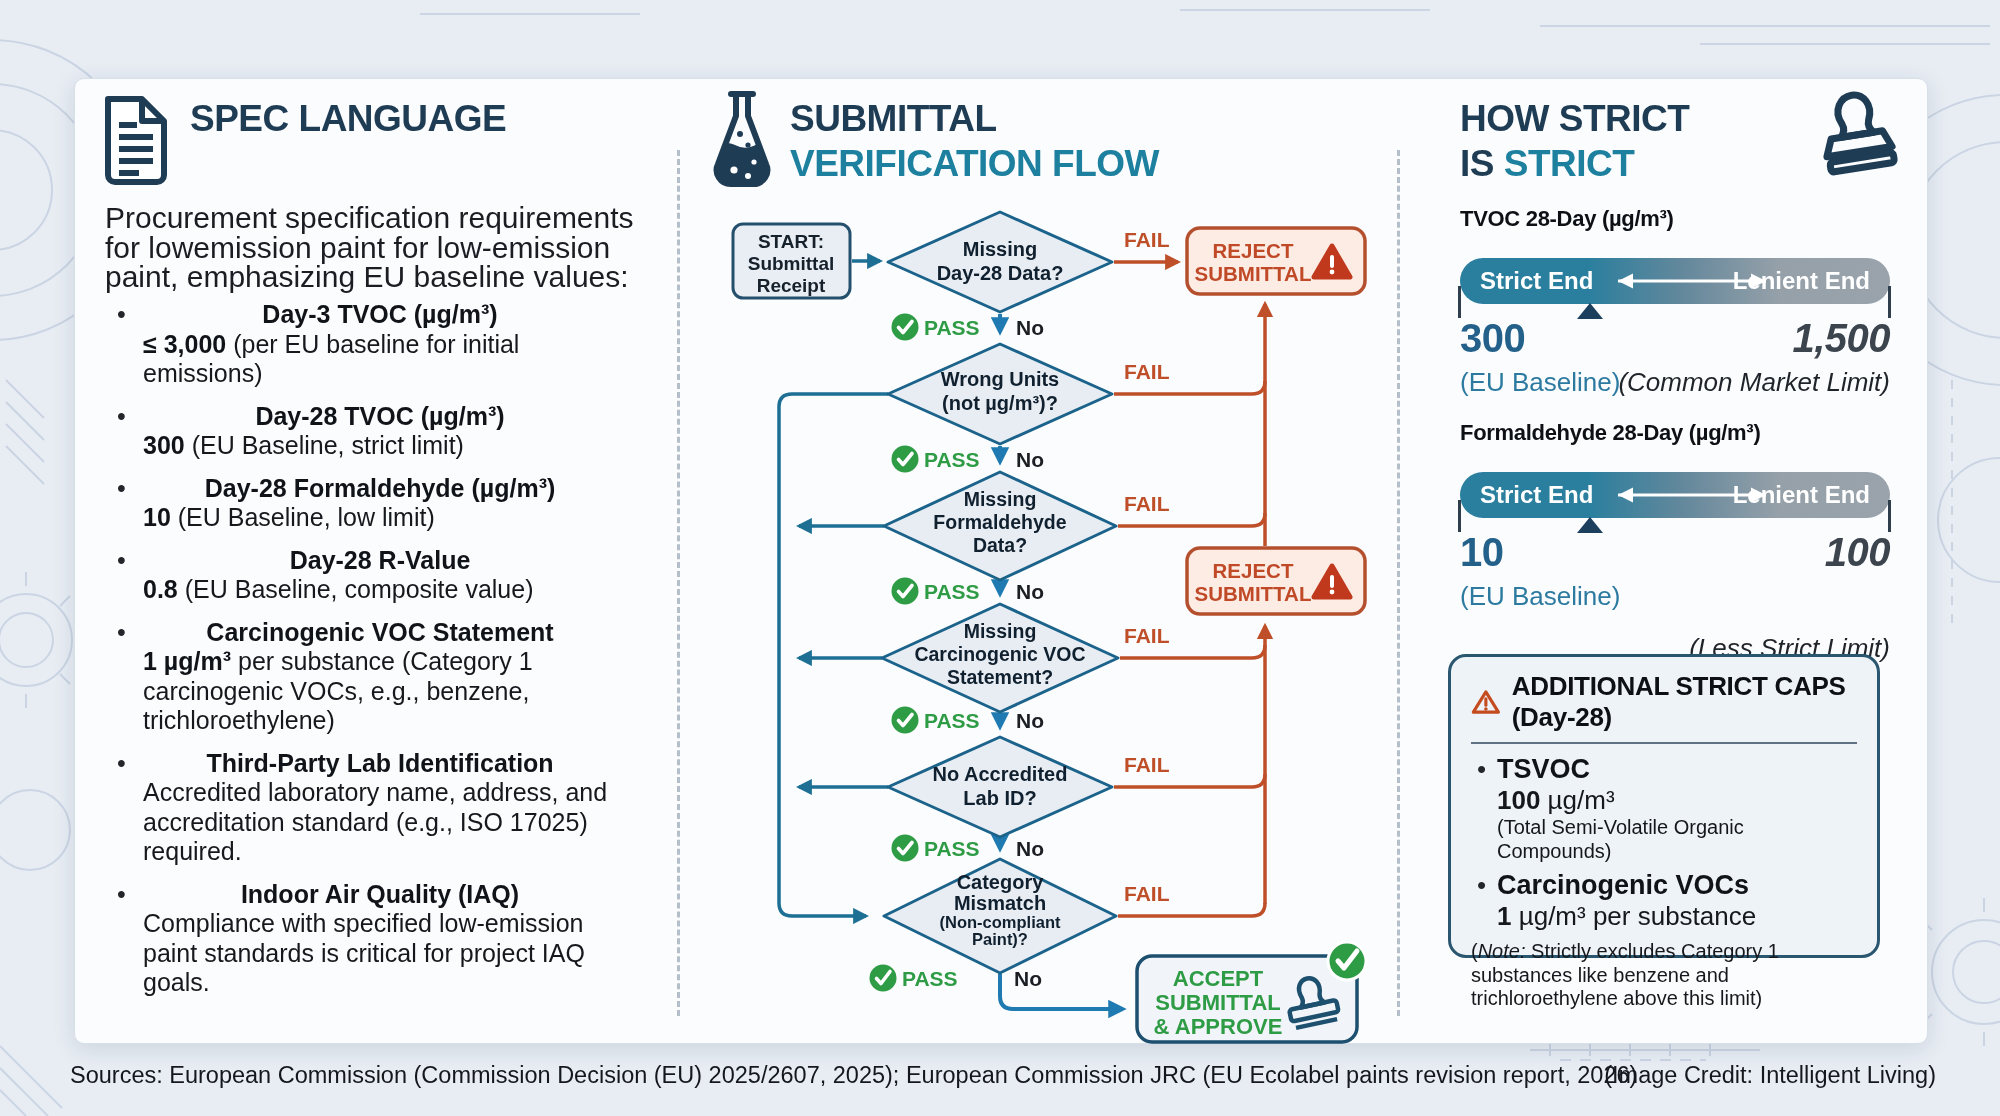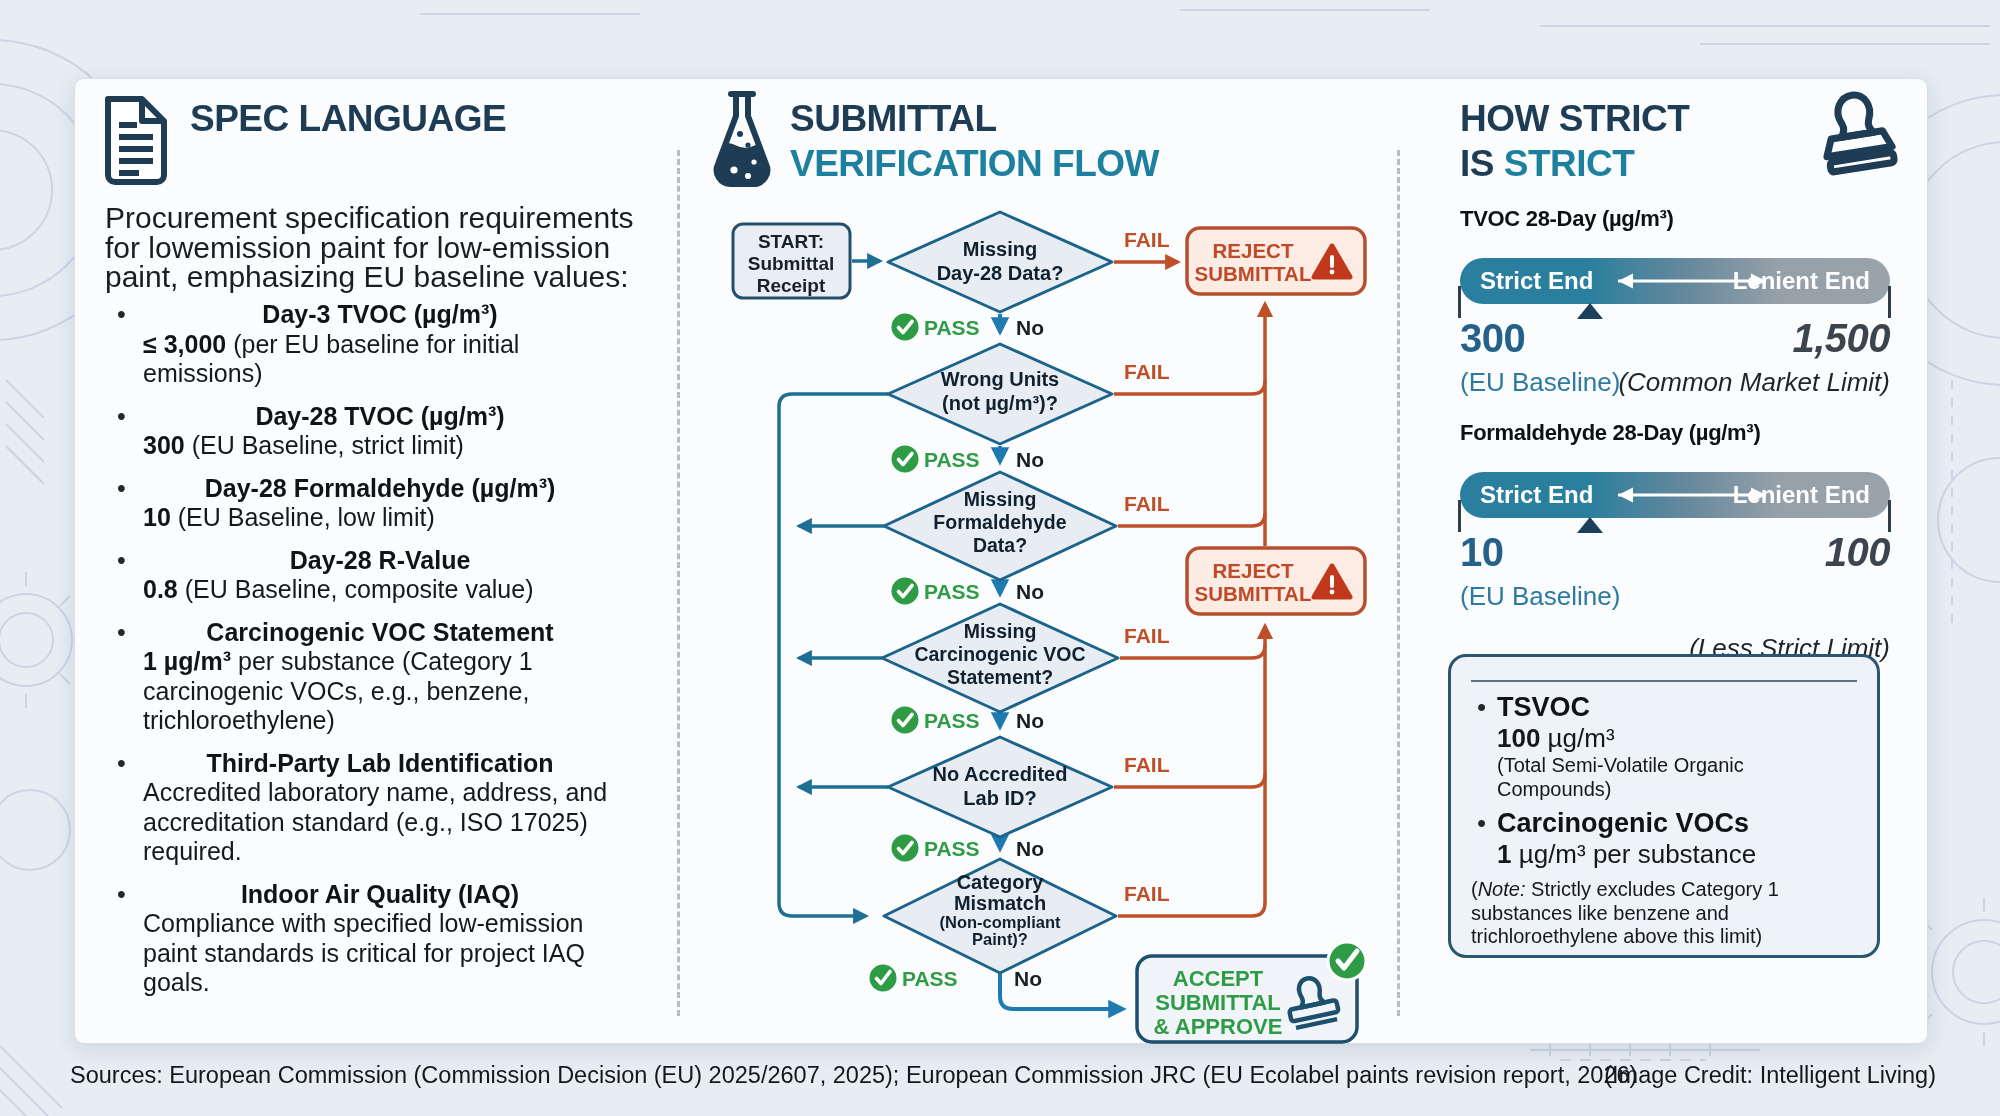--- a/index.html
+++ b/index.html
@@ -347,20 +347,28 @@
   </div>
   <div class="tick" style="left:1458px;top:500px;"></div>
   <div class="tick" style="left:1888px;top:500px;"></div>
   <div class="tri" style="left:1577px;top:517px;"></div>
   <div class="bigval valblue" style="left:1460px;top:530px;">10</div>
   <div class="capt captblue" style="left:1460px;top:581px;">(EU Baseline)</div>
   <div class="bigval valgray ralign" style="top:530px;">100</div>
   <div class="capt captdark ralign" style="top:596px;margin-top:37px;">(Less Strict Limit)</div>
 
   <div class="capsbox">
+    <div class="caps-head">
+      <svg width="38" height="34" viewBox="0 0 38 34">
+        <path d="M19 4 L35 30 H3 z" fill="none" stroke="#c44c1f" stroke-width="4" stroke-linejoin="round"></path>
+        <path d="M19 13 v8" stroke="#c44c1f" stroke-width="4" stroke-linecap="round"></path>
+        <circle cx="19" cy="26" r="2.3" fill="#c44c1f"></circle>
+      </svg>
+      <span>ADDITIONAL STRICT CAPS (Day-28)</span>
+    </div>
     <hr class="caps-rule">
     <ul>
       <li>
         <div class="caps-b-head">TSVOC</div>
         <div class="caps-b-val"><b>100</b><span> µg/m³</span></div>
         <div class="caps-capt">(Total Semi-Volatile Organic Compounds)</div>
       </li>
       <li>
         <div class="caps-b-head">Carcinogenic VOCs</div>
         <div class="caps-b-val"><b>1</b><span> µg/m³ per substance</span></div>

